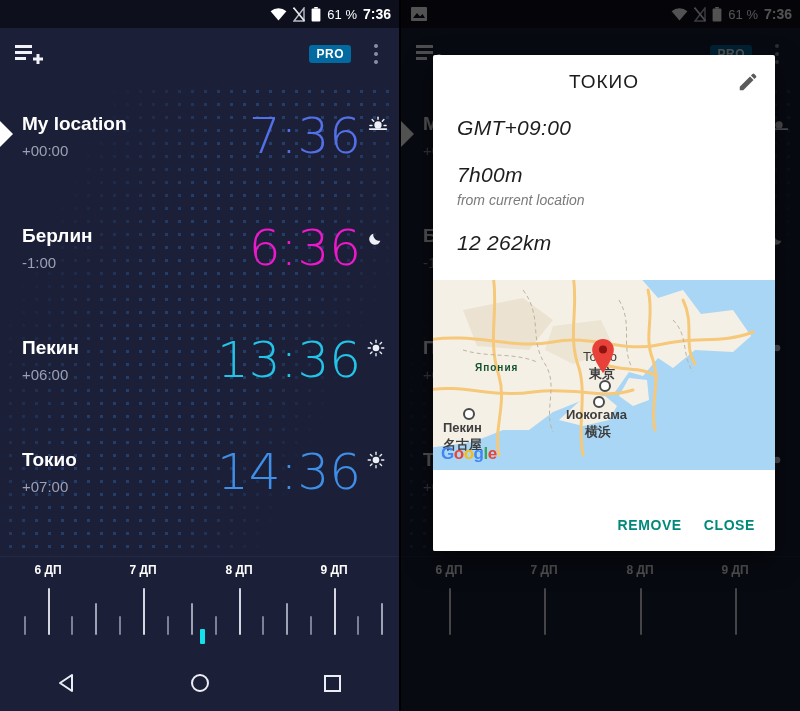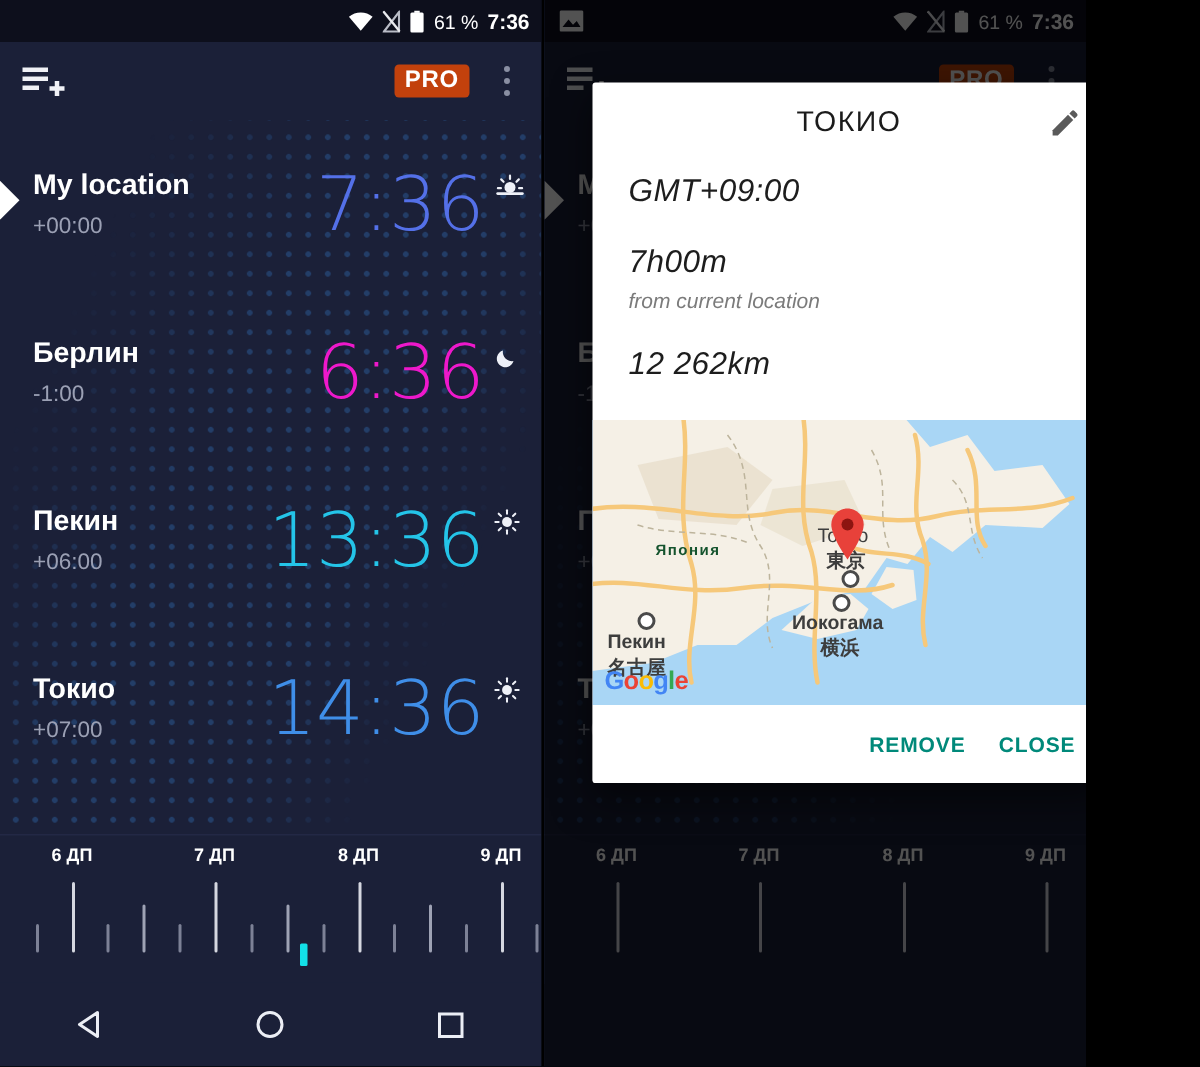--- a/index.html
+++ b/index.html
@@ -1,33 +1,33 @@
 <!DOCTYPE html>
 <html><head>
 <meta charset="utf-8">
 <style>
   html,body{margin:0;padding:0;background:#000;}
   body{width:800px;height:711px;overflow:hidden;font-family:"Liberation Sans","DejaVu Sans",sans-serif;}
-  .screens{position:relative;width:724px;height:711px;display:flex;}
+  .screens{position:relative;width:800px;height:711px;display:flex;}
   .phone{position:relative;width:400px;height:711px;overflow:hidden;background:#1b2038;}
   .phone.right{border-left:2px solid #000;}
 
   
   .statusbar{position:relative;height:28px;background:#0d0f1c;display:flex;align-items:center;padding:0 8px 0 10px;box-sizing:border-box;}
   .sb-left{flex:0 0 auto;display:flex;align-items:center;gap:6px;}
   .sb-spacer{flex:1 1 auto;}
   .sb-right{display:flex;align-items:center;gap:6px;}
   .sb-text{color:#fff;font-size:13px;line-height:1;}
   .sb-time{color:#fff;font-size:14px;font-weight:bold;line-height:1;}
   .ico{display:inline-block;line-height:0;}
 
   
   .toolbar{position:relative;height:52px;display:flex;align-items:center;padding:0 12px 0 14px;box-sizing:border-box;background:#1b2038;}
   .tb-spacer{flex:1 1 auto;}
-  .pro-badge{background:#c2410c;color:#fff;font-size:16px;font-weight:bold;letter-spacing:.5px;
+  .pro-badge{background:#0369a1;color:#fff;font-size:12px;font-weight:bold;letter-spacing:.5px;
     padding:3px 7px 3px 7px;border-radius:3px;line-height:1;}
   .overflow{width:22px;height:30px;display:flex;flex-direction:column;align-items:center;justify-content:center;gap:4px;margin-left:14px;}
   .overflow i{width:4px;height:4px;border-radius:50%;background:#8a8fa3;display:block;}
 
   
   .clocklist{position:relative;height:476px;background:#1b2038;overflow:hidden;}
   .dots{position:absolute;inset:0;
     background-image:radial-gradient(#24406b 1.8px, rgba(0,0,0,0) 2px);
     background-size:13px 13px;background-position:4px 5px;
     -webkit-mask-image:linear-gradient(115deg, rgba(0,0,0,0) 18%, #000 40%, #000 62%, rgba(0,0,0,0) 78%);
@@ -77,21 +77,21 @@
   .maplbl.jp{font-size:13px;color:#3d3d3d;}
   .dotcity{position:absolute;width:8px;height:8px;border:2px solid #4a4a4a;border-radius:50%;background:#fff;}
   .pin{position:absolute;width:26px;height:36px;}
   .gwm{position:absolute;left:8px;bottom:6px;font-size:17px;font-weight:bold;letter-spacing:-.5px;}
   .gwm span:nth-child(1){color:#4285F4;}
   .gwm span:nth-child(2){color:#EA4335;}
   .gwm span:nth-child(3){color:#FBBC05;}
   .gwm span:nth-child(4){color:#4285F4;}
   .gwm span:nth-child(5){color:#34A853;}
   .gwm span:nth-child(6){color:#EA4335;}
-  .dlg-actions{height:52px;display:flex;align-items:center;justify-content:flex-end;gap:22px;padding:0 20px;background:#fff;}
+  .dlg-actions{height:52px;display:flex;align-items:center;justify-content:flex-end;gap:22px;padding:0 20px;background:#fff;margin-top:29px;}
   .tbtn{color:#00897a;font-size:14px;font-weight:bold;letter-spacing:.6px;}
 
   
   .phone.right .clocklist,.phone.right .toolbar,.phone.right .ruler{filter:none;}
 </style>
 </head>
 <body>
 
 <div class="screens">
 

